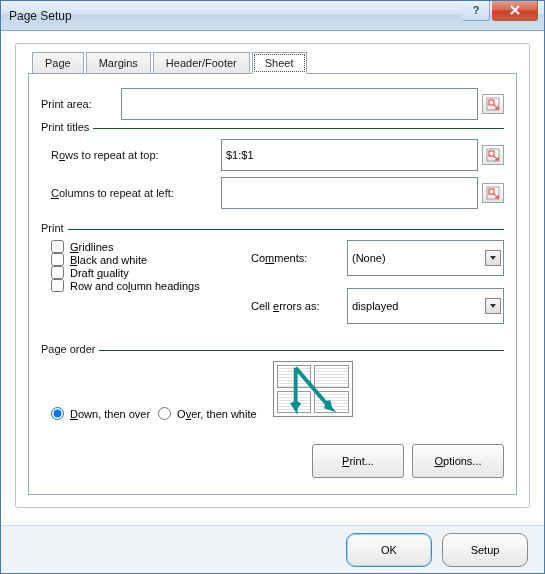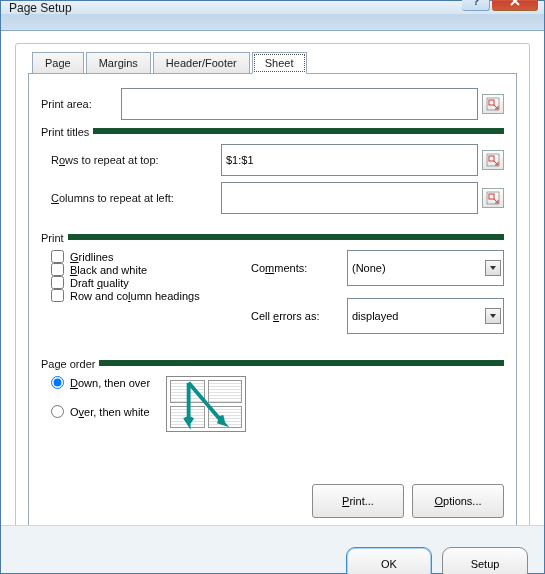--- a/index.html
+++ b/index.html
@@ -10,21 +10,21 @@
   border: 1px solid #4a7aa8;
   background: #fff;
   position: relative;
   box-shadow: 0 0 0 1px rgba(0,0,0,0.1);
 }
 
 .titlebar {
   height: 30px;
   background: linear-gradient(to bottom, #e9f1f8 0%, #d6e5f2 45%, #c1d7ea 46%, #cfe0f0 100%);
   border-bottom: 1px solid #8aa8c4;
-  display: flex; 
+  display: flex; align-items: center;
   padding: 0 0 0 8px;
   position: relative;
 }
 .titlebar .title { color: #1a1a1a; font-size: 12px; flex: 1; }
 .titlebar .ctrls { display: flex; height: 20px; margin-top:-10px;}
 .titlebar .ctrl {
   width: 28px; height: 20px; display:flex; align-items:center; justify-content:center;
   font-size: 11px; color: #2b4f72;
   background: linear-gradient(to bottom,#e9f3fb,#c9ddee);
   border:1px solid #7fa6c9; border-top:none; border-left:none;
@@ -82,21 +82,21 @@
 }
 .row .btn-sel {
   width:22px; height:20px; margin-left:4px;
   border:1px solid #9aa; background: linear-gradient(#fdfdfd,#e6e6e6);
   display:flex; align-items:center; justify-content:center;
 }
 .btn-sel svg { width:14px; height:14px; }
 
 .fieldset {
   border: none;
-  border-top: 6px solid #14532d;
+  border-top: 1px solid #14532d;
   padding: 10px 0 6px 10px;
   margin: 8px 0 4px 0;
   position: relative;
 }
 .fieldset .legend {
   position: absolute; top: -8px; left: 0;
   background: #fff; padding: 0 4px 0 0; color:#111;
 }
 
 .checks { display:flex; flex-direction:column; }
@@ -112,42 +112,42 @@
   flex:1; height:36px; border:1px solid #7a8a97;
   display:flex; align-items:center; justify-content:space-between;
   padding: 0 2px 0 4px; background:#fff;
 }
 .combo .arrow {
   width:16px; height:16px; border:1px solid #888;
   background: linear-gradient(#f7f7f7,#ddd);
   display:flex; align-items:center; justify-content:center;
 }
 
-.radios { display:flex; flex-direction:column; gap:16px; }
+.radios { display:flex; flex-direction:row; gap:8px;margin-top:46px; }
 .radio { display:flex; align-items:center; gap:6px; }
 .radio input { width:13px; height:13px; }
 
 .order-row { display:flex; align-items:flex-start; gap:16px; }
 .order-img {
   width: 80px; height: 56px;
   border:1px solid #888;
   background:#fff;
   position:relative;
   display:grid; grid-template-columns:1fr 1fr; grid-template-rows:1fr 1fr; gap:3px; padding:3px;
 }
 .order-img .pg { border:1px solid #999; background: repeating-linear-gradient(#fff,#fff 2px,#e0e0e0 2px,#e0e0e0 3px); }
 .order-img svg { position:absolute; top:0; left:0; width:100%; height:100%; pointer-events:none; }
 
 .buttons-row { display:flex; justify-content:flex-end; gap:8px; margin-top:18px; }
 .btn {
   min-width: 92px; height: 23px;
   border:1px solid #8a8a8a; border-radius:3px;
   background: linear-gradient(#fdfdfd,#e7e7e7);
   font-size:11px; padding: 16px 12px;
-  display:flex; align-items:center; justify-content:center;margin-top:28px;
+  display:flex; align-items:center; justify-content:center;
 }
 
 .footer {
   position:absolute; bottom:0; left:0; right:0;
   height: 48px;
   background: #eef3f8;
   border-top: 1px solid #cdd7e0;
   display:flex; align-items:center; justify-content:flex-end;
   padding: 0 16px; gap:10px;
 }

